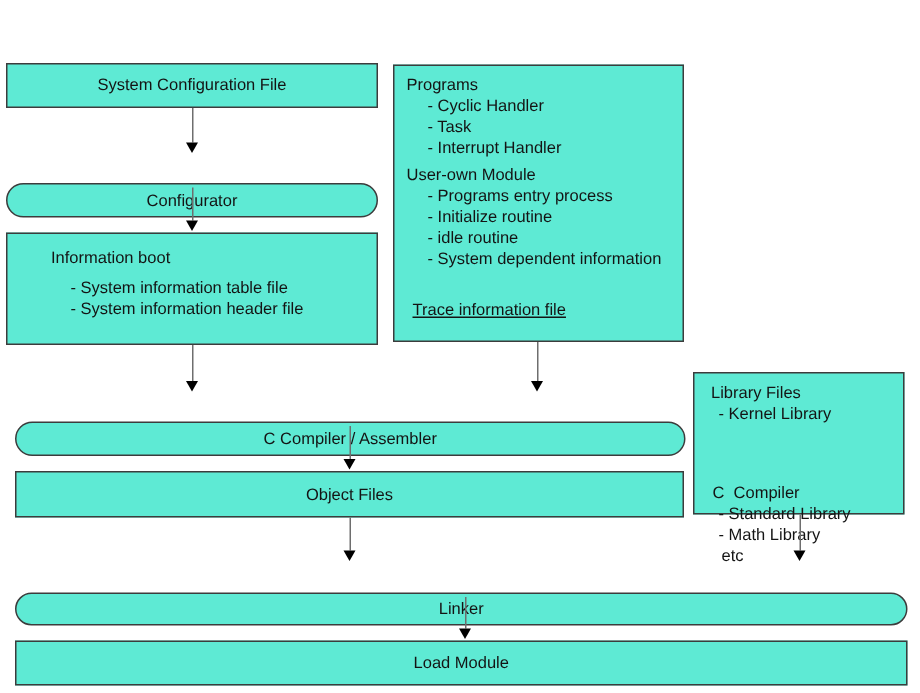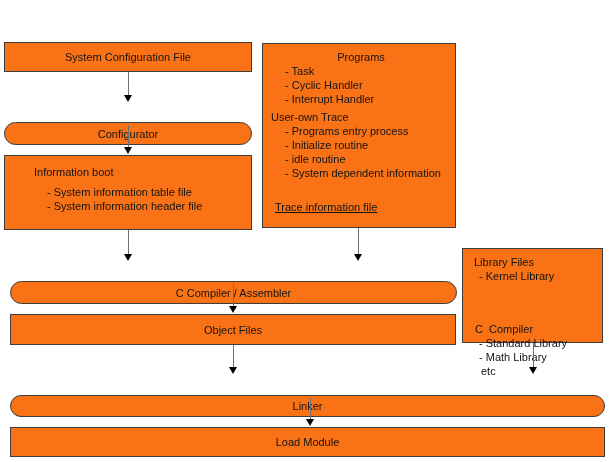--- a/index.html
+++ b/index.html
@@ -8,33 +8,33 @@
     width:613px;height:462px;
     background:#ffffff;
     font-family:"Liberation Sans","DejaVu Sans",sans-serif;
     font-size:11px;
     color:#141414;
     overflow:hidden;
   }
   .box{
     position:absolute;
     border:1px solid #3c3c3c;
-    background:#f97316;
+    background:#5eead4;
     box-sizing:border-box;
   }
   .center-label{
     display:flex;
     align-items:center;
     justify-content:center;
     text-align:center;
   }
   .stadium{border-radius:12px;margin-top:20px;}
   .ln{line-height:14px;white-space:pre-wrap;}
   .sec-title{margin-top:4px;}
-  .sec-title.first{margin-top:0;text-align:center;}
+  .sec-title.first{margin-top:0;}
   .prog-pad{padding:6px 4px 0 8px;}
   .prog-item{padding-left:14px;}
   .trace-line{padding-left:4px;margin-top:20px;text-decoration:underline;}
   .info-pad{padding:9px 4px 0 29px;}
   .info-item{padding-left:13px;}
   .info-gap{margin-top:6px;}
   .lib-pad{padding:6px 2px 0 0;}
   .lib-0{padding-left:11px;}
   .lib-1{padding-left:16px;}
   .lib-2{padding-left:12px;margin-top:39px;}
@@ -69,24 +69,24 @@
   </div>
 
   <div class="box info-pad" style="left:4px;top:155px;width:248px;height:75px">
     <div class="ln">Information boot</div>
     <div class="ln info-item info-gap">- System information table file</div>
     <div class="ln info-item">- System information header file</div>
   </div>
 
   <div class="box prog-pad" style="left:262px;top:43px;width:194px;height:185px">
     <div class="ln sec-title first">Programs</div>
+    <div class="ln prog-item">- Cyclic Handler</div>
     <div class="ln prog-item">- Task</div>
-    <div class="ln prog-item">- Cyclic Handler</div>
     <div class="ln prog-item">- Interrupt Handler</div>
-    <div class="ln sec-title">User-own Trace</div>
+    <div class="ln sec-title">User-own Module</div>
     <div class="ln prog-item">- Programs entry process</div>
     <div class="ln prog-item">- Initialize routine</div>
     <div class="ln prog-item">- idle routine</div>
     <div class="ln prog-item">- System dependent information</div>
     <div class="ln trace-line">Trace information file</div>
   </div>
 
   <div class="box lib-pad" style="left:462px;top:248px;width:141px;height:95px">
     <div class="ln lib-0">Library Files</div>
     <div class="ln lib-1">- Kernel Library</div>

